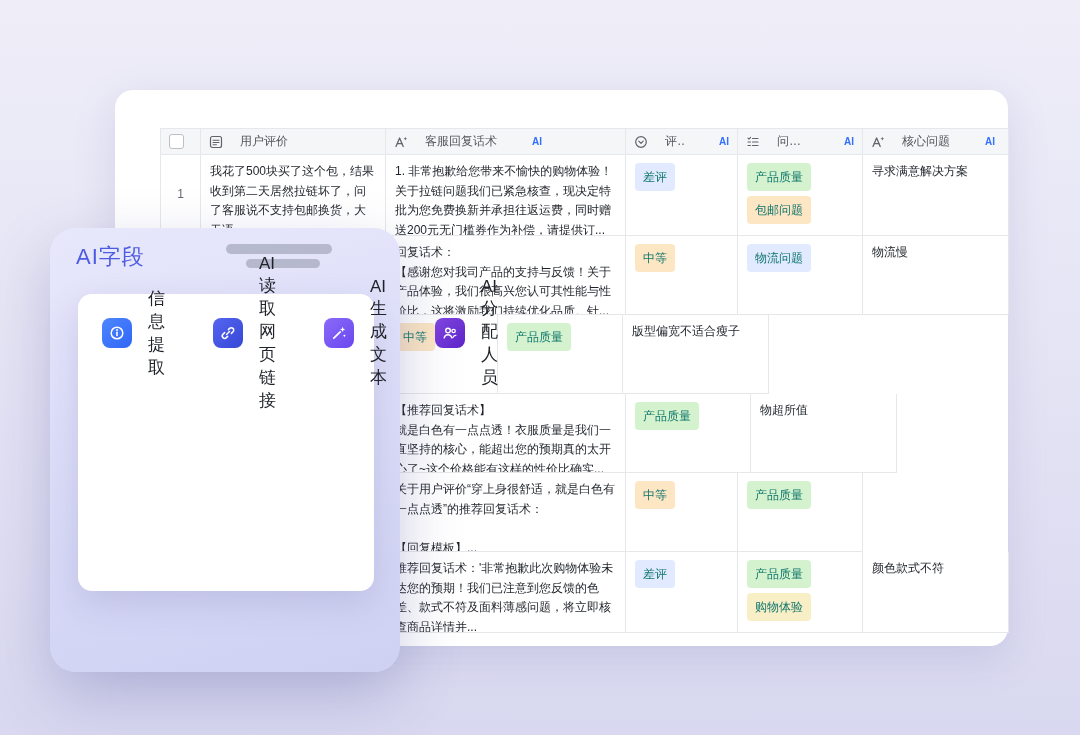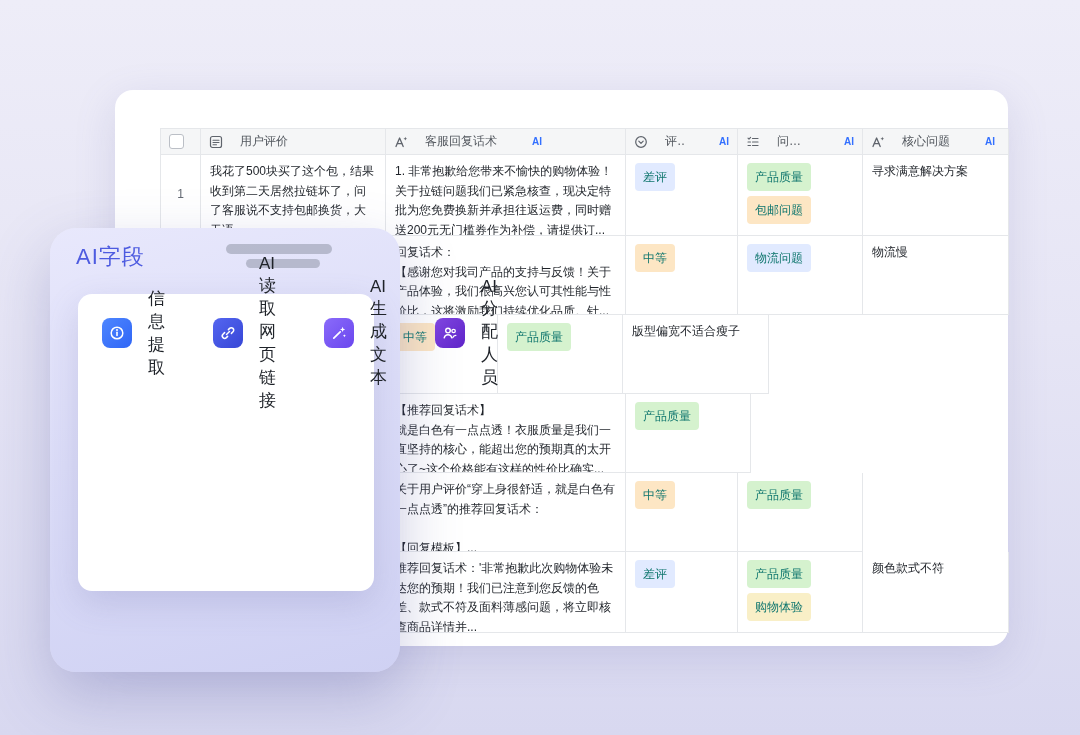--- a/index.html
+++ b/index.html
@@ -176,20 +176,23 @@
     </div>
 
     <div class="g-row" style="height:79px">
       <div class="cell col-num"></div>
       <div class="cell col-review"></div>
       <div class="cell col-reply">
           <div class="cell-text">【推荐回复话术】
 就是白色有一点点透！衣服质量是我们一直坚持的核心，能超出您的预期真的太开心了~这个价格能有这样的性价比确实...</div>
         </div>
       <div class="cell col-type"><span class="chip chip-green">产品质量</span></div>
+      <div class="cell col-core">
+          <div class="cell-text">物超所值</div>
+        </div>
     </div>
 
     <div class="g-row" style="height:79px">
       <div class="cell col-num"></div>
       <div class="cell col-review"></div>
       <div class="cell col-reply">
           <div class="cell-text">关于用户评价“穿上身很舒适，就是白色有一点点透”的推荐回复话术：
 
 【回复模板】...</div>
         </div>

